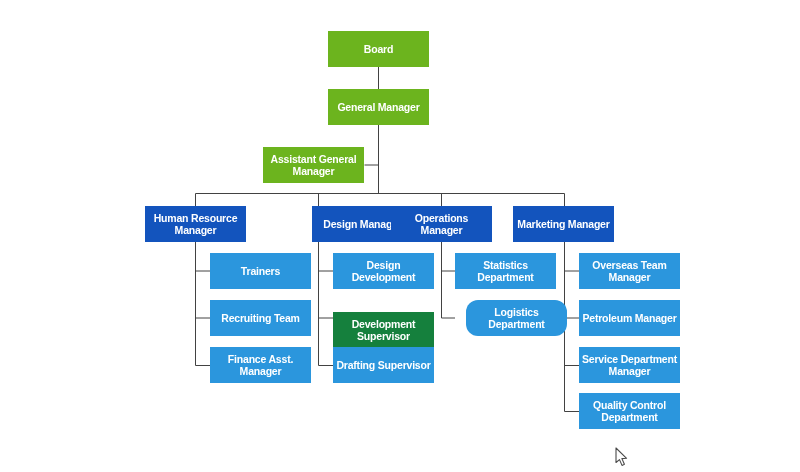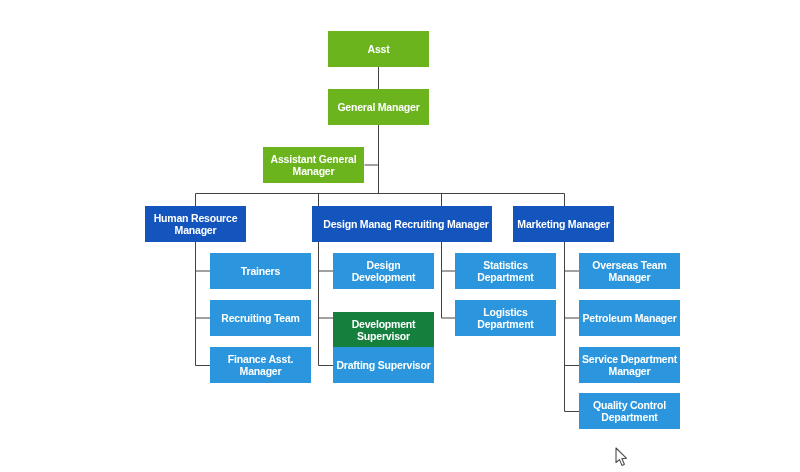--- a/index.html
+++ b/index.html
@@ -75,36 +75,36 @@
       <line x1="441.5" y1="271" x2="455" y2="271" stroke="#424242" stroke-width="1"></line>
       <line x1="441.5" y1="318" x2="455" y2="318" stroke="#424242" stroke-width="1"></line>
       <line x1="564.5" y1="242" x2="564.5" y2="411.5" stroke="#424242" stroke-width="1"></line>
       <line x1="564.5" y1="271" x2="579" y2="271" stroke="#424242" stroke-width="1"></line>
       <line x1="564.5" y1="318" x2="579" y2="318" stroke="#424242" stroke-width="1"></line>
       <line x1="564.5" y1="365.5" x2="579" y2="365.5" stroke="#424242" stroke-width="1"></line>
       <line x1="564.5" y1="411.5" x2="579" y2="411.5" stroke="#424242" stroke-width="1"></line>
     </svg>
   <div id="nodes-layer">
       <div class="node" style="left: 328px; top: 31px; width: 101px; height: 36px; background: rgb(108, 180, 30);">
-        <span class="label" style="color: rgb(255, 255, 255);">Asst</span>
+        <span class="label" style="color: rgb(255, 255, 255);">Board</span>
       </div>
       <div class="node" style="left: 328px; top: 89px; width: 101px; height: 36px; background: rgb(108, 180, 30);">
         <span class="label" style="color: rgb(255, 255, 255);">General Manager</span>
       </div>
       <div class="node" style="left: 263px; top: 147px; width: 101px; height: 36px; background: rgb(108, 180, 30);">
         <span class="label" style="color: rgb(255, 255, 255);">Assistant General Manager</span>
       </div>
       <div class="node" style="left: 145px; top: 206px; width: 101px; height: 36px; background: rgb(19, 84, 189);">
         <span class="label" style="color: rgb(255, 255, 255);">Human Resource Manager</span>
       </div>
       <div class="node" style="left: 268px; top: 206px; width: 101px; height: 36px; background: rgb(19, 84, 189); margin-left: 44px;">
         <span class="label" style="color: rgb(255, 255, 255);">Design Manager</span>
       </div>
       <div class="node" style="left: 391px; top: 206px; width: 101px; height: 36px; background: rgb(19, 84, 189);">
-        <span class="label" style="color: rgb(255, 255, 255);">Recruiting Manager</span>
+        <span class="label" style="color: rgb(255, 255, 255);">Operations Manager</span>
       </div>
       <div class="node" style="left: 513px; top: 206px; width: 101px; height: 36px; background: rgb(19, 84, 189);">
         <span class="label" style="color: rgb(255, 255, 255);">Marketing Manager</span>
       </div>
       <div class="node" style="left: 210px; top: 253px; width: 101px; height: 36px; background: rgb(43, 150, 221);">
         <span class="label" style="color: rgb(255, 255, 255);">Trainers</span>
       </div>
       <div class="node" style="left: 210px; top: 300px; width: 101px; height: 36px; background: rgb(43, 150, 221);">
         <span class="label" style="color: rgb(255, 255, 255);">Recruiting Team</span>
       </div>
@@ -116,21 +116,21 @@
       </div>
       <div class="node" style="left: 333px; top: 300px; width: 101px; height: 36px; background: #15803d; margin-top: 12px;">
         <span class="label" style="color: rgb(255, 255, 255);">Development Supervisor</span>
       </div>
       <div class="node" style="left: 333px; top: 347px; width: 101px; height: 36px; background: rgb(43, 150, 221);">
         <span class="label" style="color: rgb(255, 255, 255);">Drafting Supervisor</span>
       </div>
       <div class="node" style="left: 455px; top: 253px; width: 101px; height: 36px; background: rgb(43, 150, 221);">
         <span class="label" style="color: rgb(255, 255, 255);">Statistics Department</span>
       </div>
-      <div class="node" style="left: 455px; top: 300px; width: 101px; height: 36px; background: rgb(43, 150, 221);">
+      <div class="node" style="left: 466px; top: 300px; width: 101px; height: 36px; background: rgb(43, 150, 221); border-radius: 12px;">
         <span class="label" style="color: rgb(255, 255, 255);">Logistics Department</span>
       </div>
       <div class="node" style="left: 579px; top: 253px; width: 101px; height: 36px; background: rgb(43, 150, 221);">
         <span class="label" style="color: rgb(255, 255, 255);">Overseas Team Manager</span>
       </div>
       <div class="node" style="left: 579px; top: 300px; width: 101px; height: 36px; background: rgb(43, 150, 221);">
         <span class="label" style="color: rgb(255, 255, 255);">Petroleum Manager</span>
       </div>
       <div class="node" style="left: 579px; top: 347px; width: 101px; height: 36px; background: rgb(43, 150, 221);">
         <span class="label" style="color: rgb(255, 255, 255);">Service Department Manager</span>

